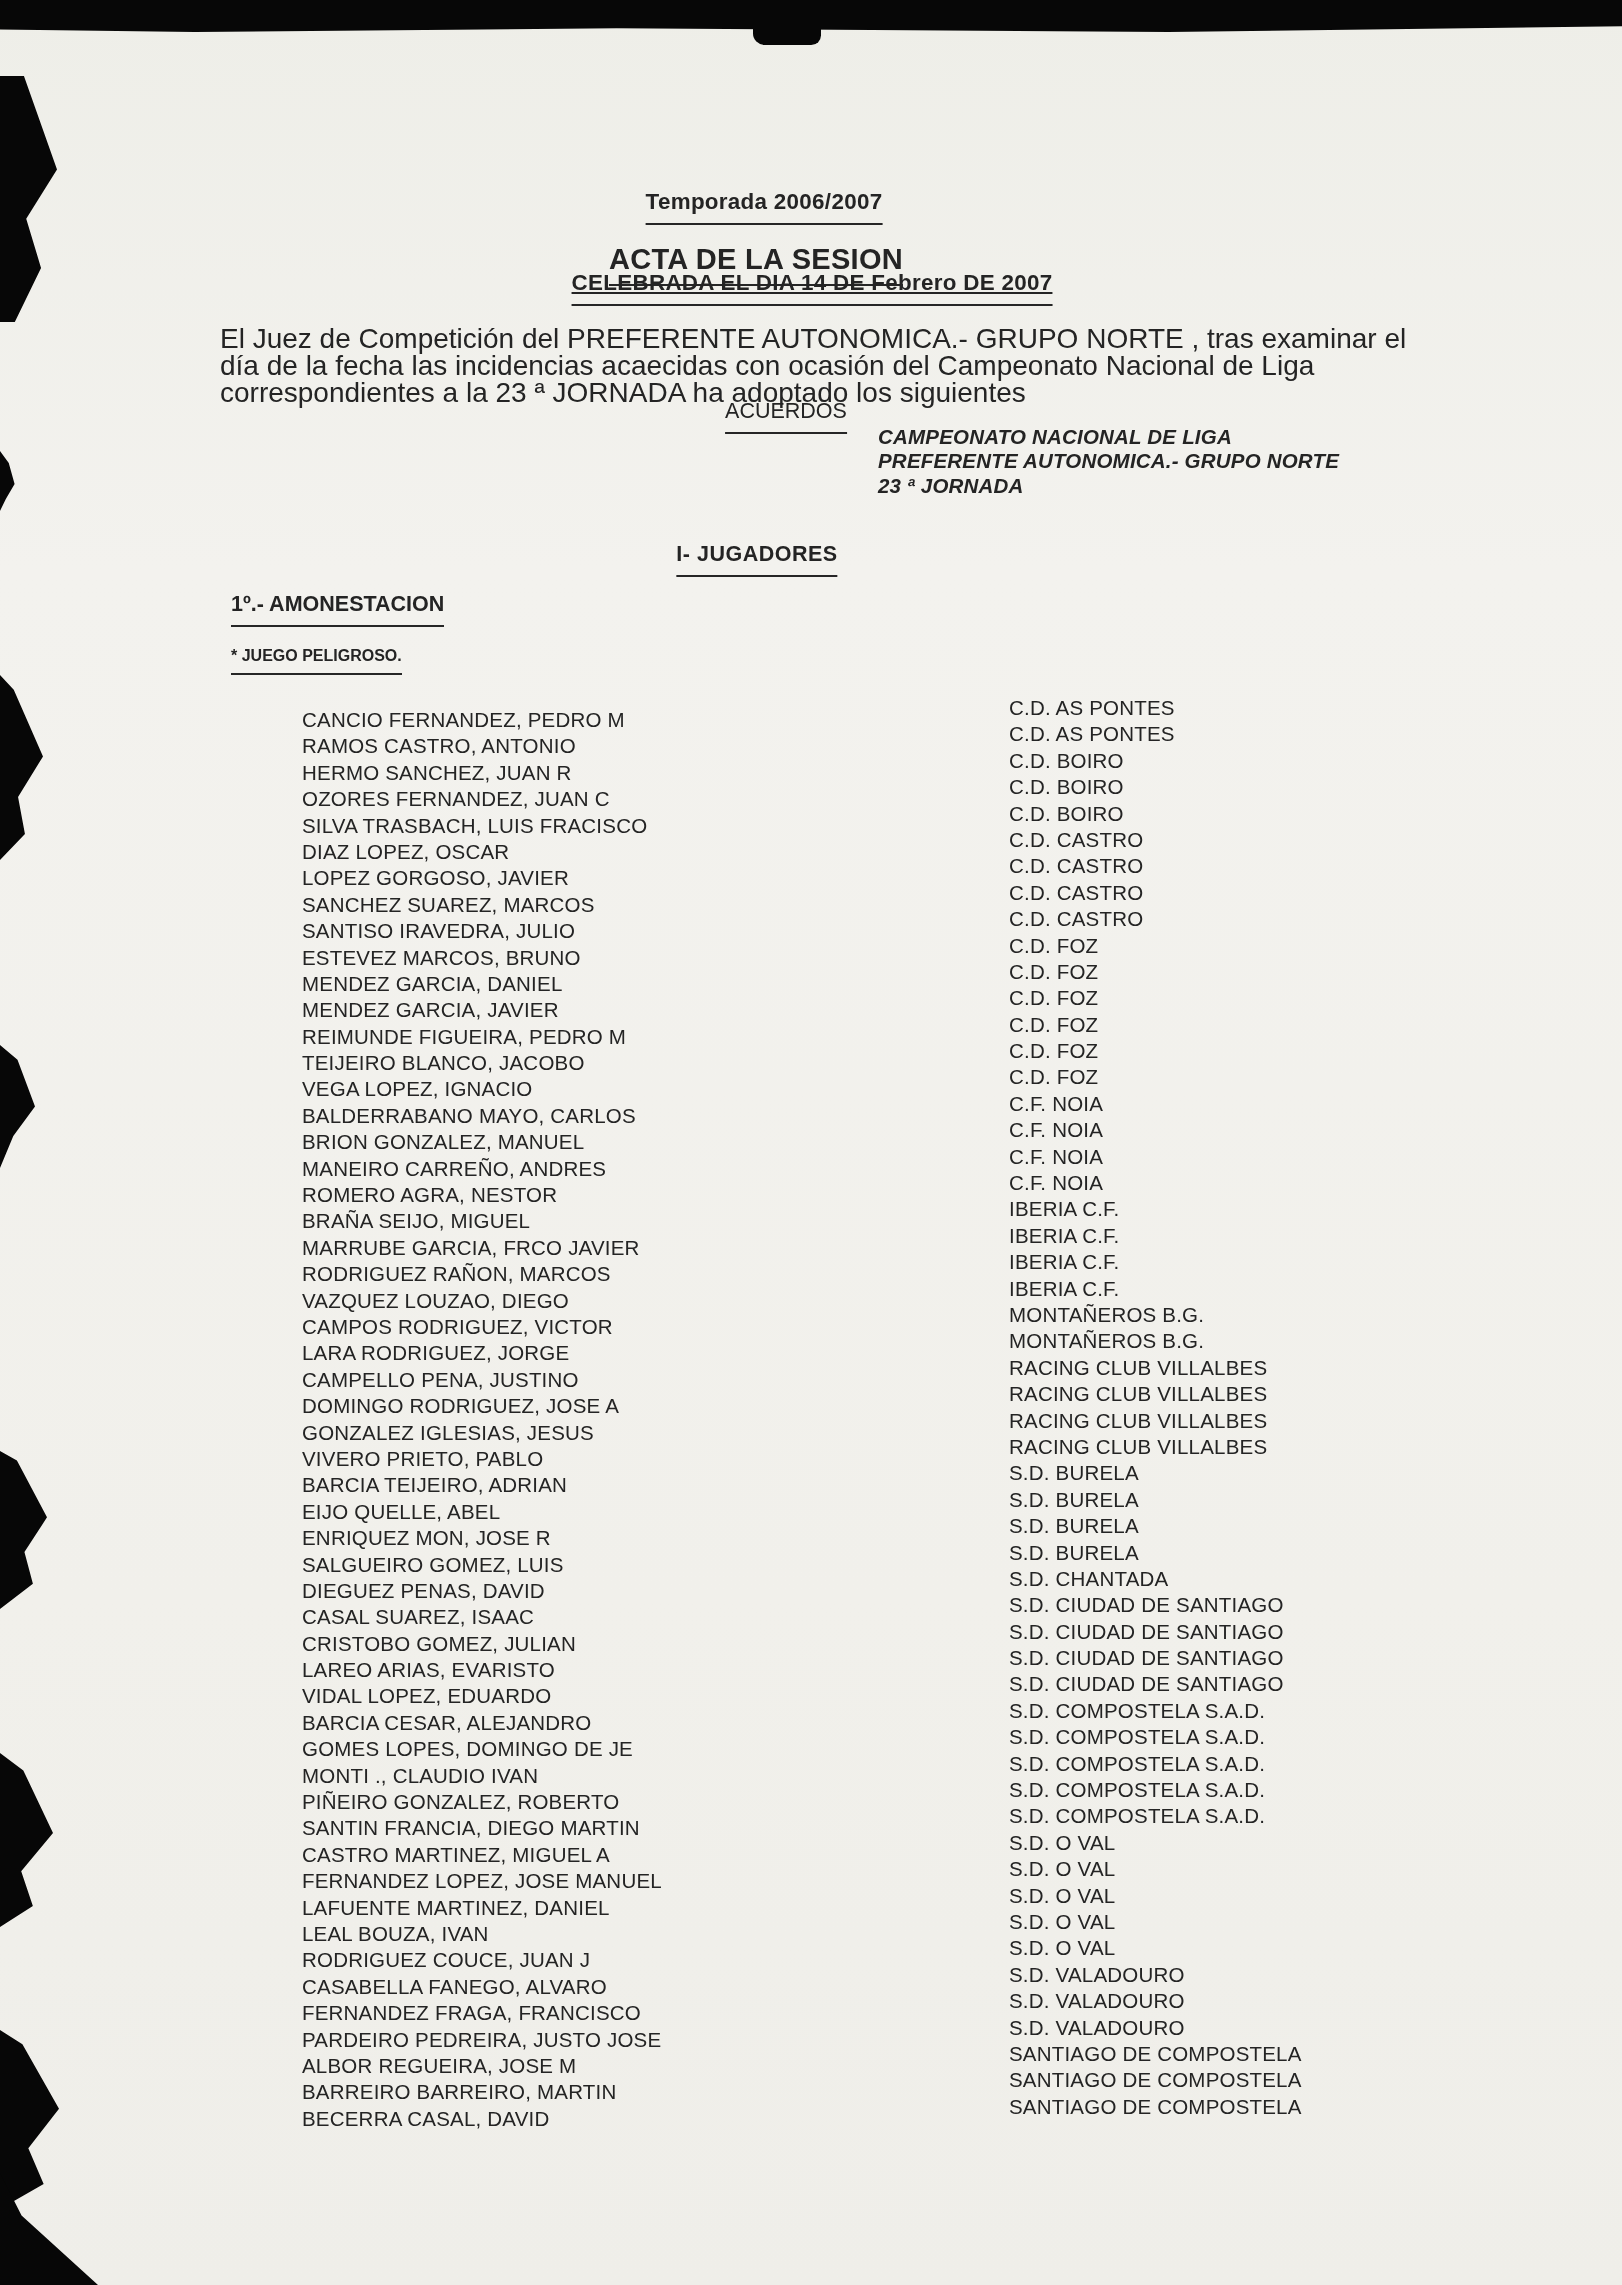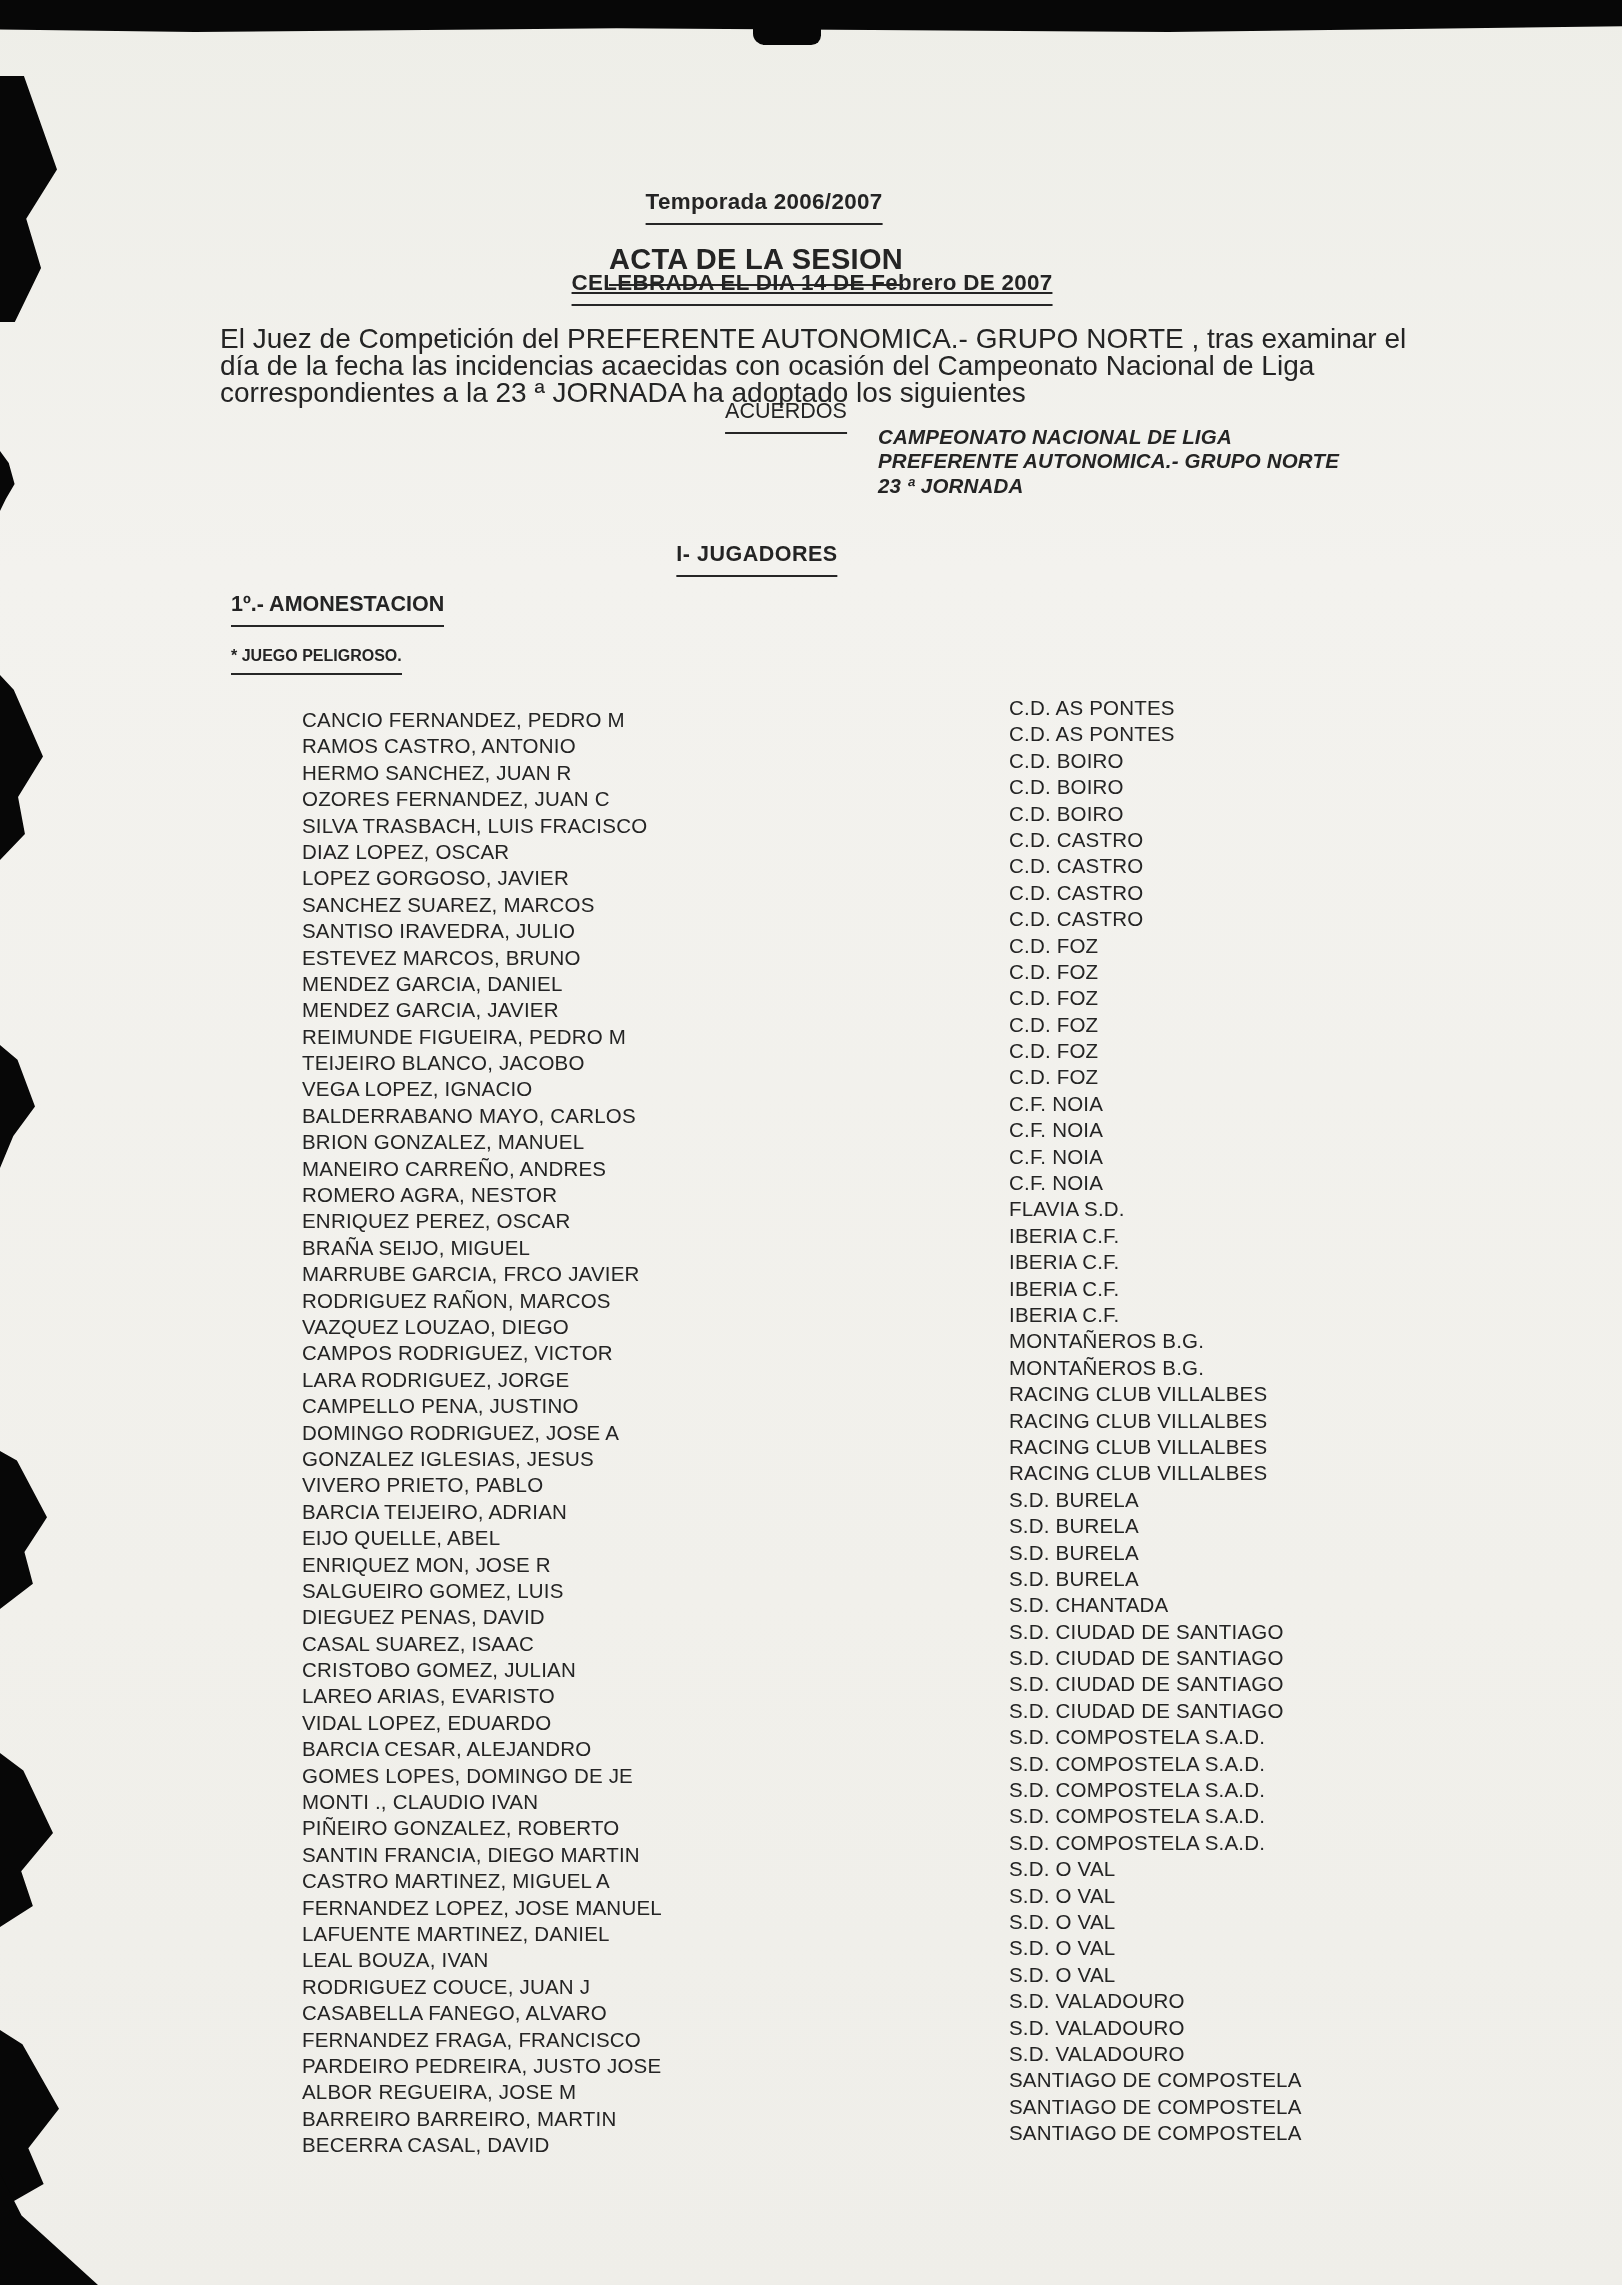--- a/index.html
+++ b/index.html
@@ -181,24 +181,20 @@
   <div class="row">
     <span class="pname">MANEIRO CARREÑO, ANDRES</span>
     <span class="cname">C.F. NOIA</span>
   </div>
 
   <div class="row">
     <span class="pname">ROMERO AGRA, NESTOR</span>
     <span class="cname">C.F. NOIA</span>
   </div>
 
-  <div class="row">
-    <span class="pname">ENRIQUEZ PEREZ, OSCAR</span>
-    <span class="cname">FLAVIA S.D.</span>
-  </div>
 
   <div class="row">
     <span class="pname">BRAÑA SEIJO, MIGUEL</span>
     <span class="cname">IBERIA C.F.</span>
   </div>
 
   <div class="row">
     <span class="pname">MARRUBE GARCIA, FRCO JAVIER</span>
     <span class="cname">IBERIA C.F.</span>
   </div>

